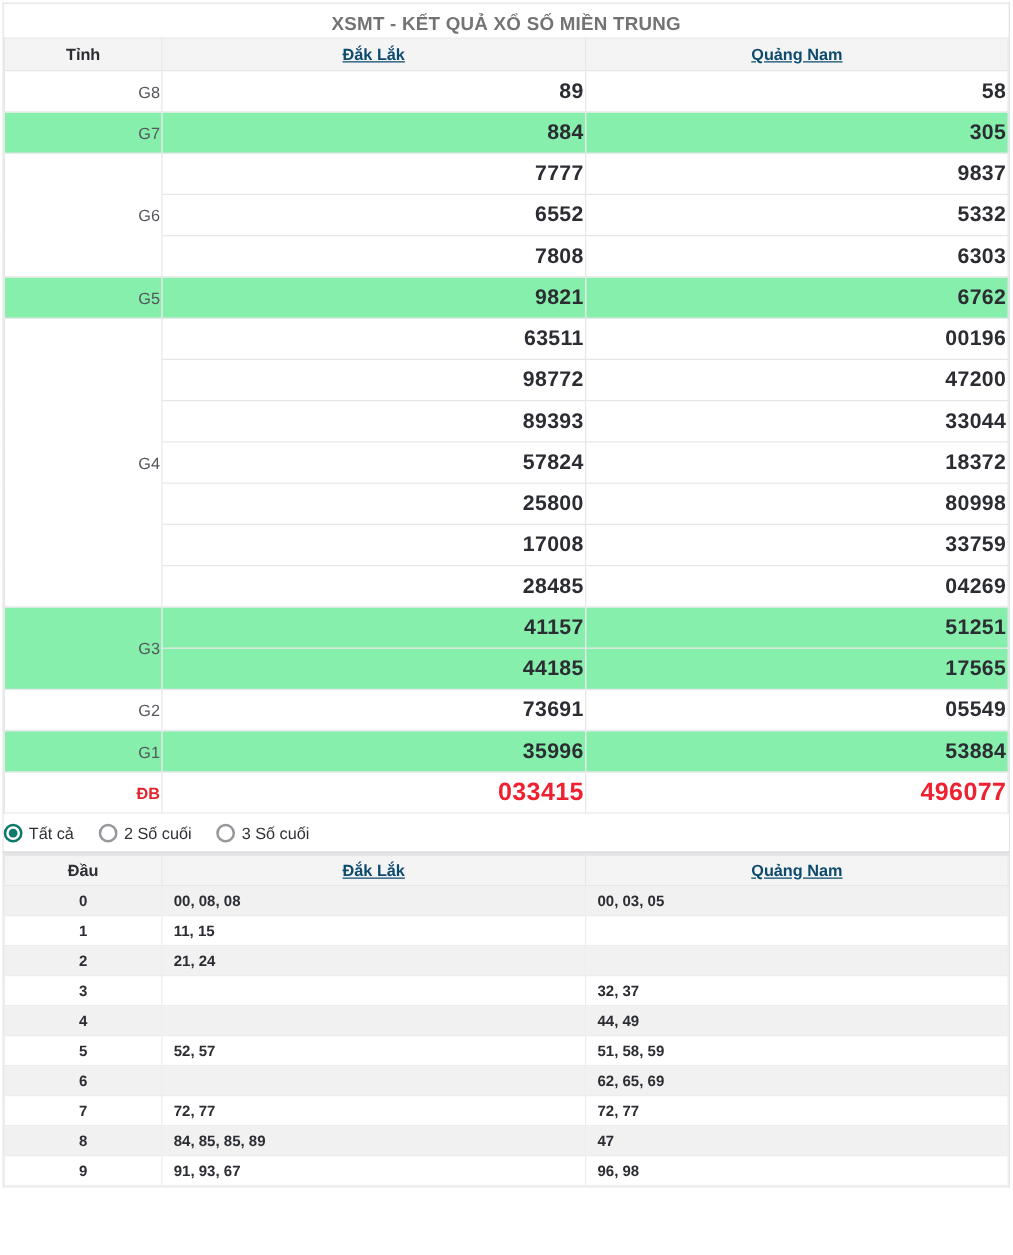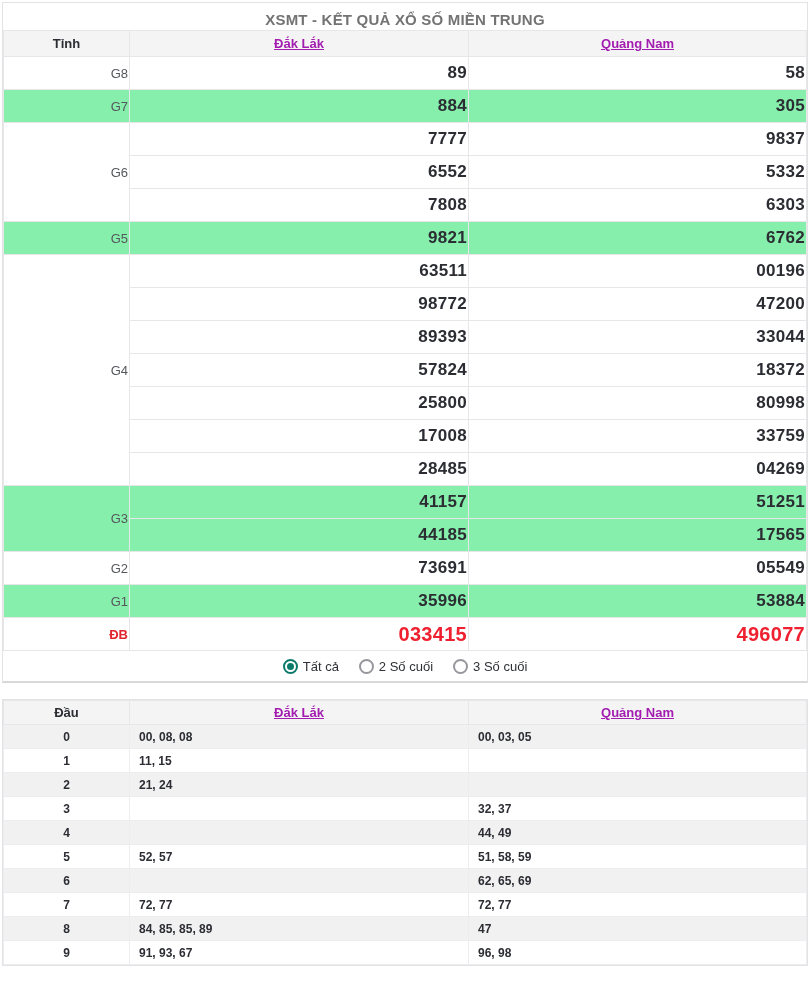--- a/index.html
+++ b/index.html
@@ -30,45 +30,45 @@
 
   table { width:100%; border-collapse:collapse; table-layout:fixed; }
   col.c-label { width:126px; }
   col.c-p1 { width:339px; }
 
   th {
     background:#f4f4f5; border:1px solid #e7e7e9;
     font-size:13px; color:#2b2d33; font-weight:bold;
   }
   .t1 th { height:26px; }
-  th a.prov-link { color:#a21caf; text-decoration:underline; cursor:pointer; }
+  th a.prov-link { color:#0c4a6e; text-decoration:underline; cursor:pointer; }
 
   .t1 td { border:1px solid #e7e7e9; text-align:right; height:33px; background:#fff; }
   .t1 tr.striped td { background:#86efac; }
   .t1 td.prize { font-size:13px; color:#55575c; font-weight:normal; }
   .t1 td.val { font-size:17px; font-weight:bold; color:#2b2d33; letter-spacing:0.3px; }
   .t1 tr.db td.prize { color:#e1252f; font-weight:bold; }
   .t1 tr.db td.val { color:#ef2130; font-size:20px; }
 
   .radio-row {
-    height:30px; display:flex; justify-content:center; align-items:center;
+    height:30px; display:flex; align-items:center;
     gap:20px; background:#fff;
   }
   .radio { display:flex; align-items:center; gap:5px; font-size:13px; color:#2f3136; cursor:pointer; }
   .radio .circle {
     width:15px; height:15px; border-radius:50%;
     border:2px solid #97979d; position:relative; background:#fff;
   }
   .radio.selected .circle { border-color:#0b7a6a; }
   .radio.selected .circle::after {
     content:''; position:absolute; left:2px; top:2px; right:2px; bottom:2px;
     border-radius:50%; background:#0b7a6a;
   }
 
-  #head-panel { margin-top:16px; }
+  #head-panel { margin-top:0; }
   .t2 th { height:24px; }
   .t2 td {
     height:24px; font-size:12px; font-weight:bold; color:#2b2d33;
     border:1px solid #ededef; text-align:left; padding:0 0 0 9px; background:#fff;
   }
   .t2 td.digit { text-align:center; padding:0; }
   .t2 tr.striped td { background:#f1f1f2; }
 </style>
 </head>
 <body>

